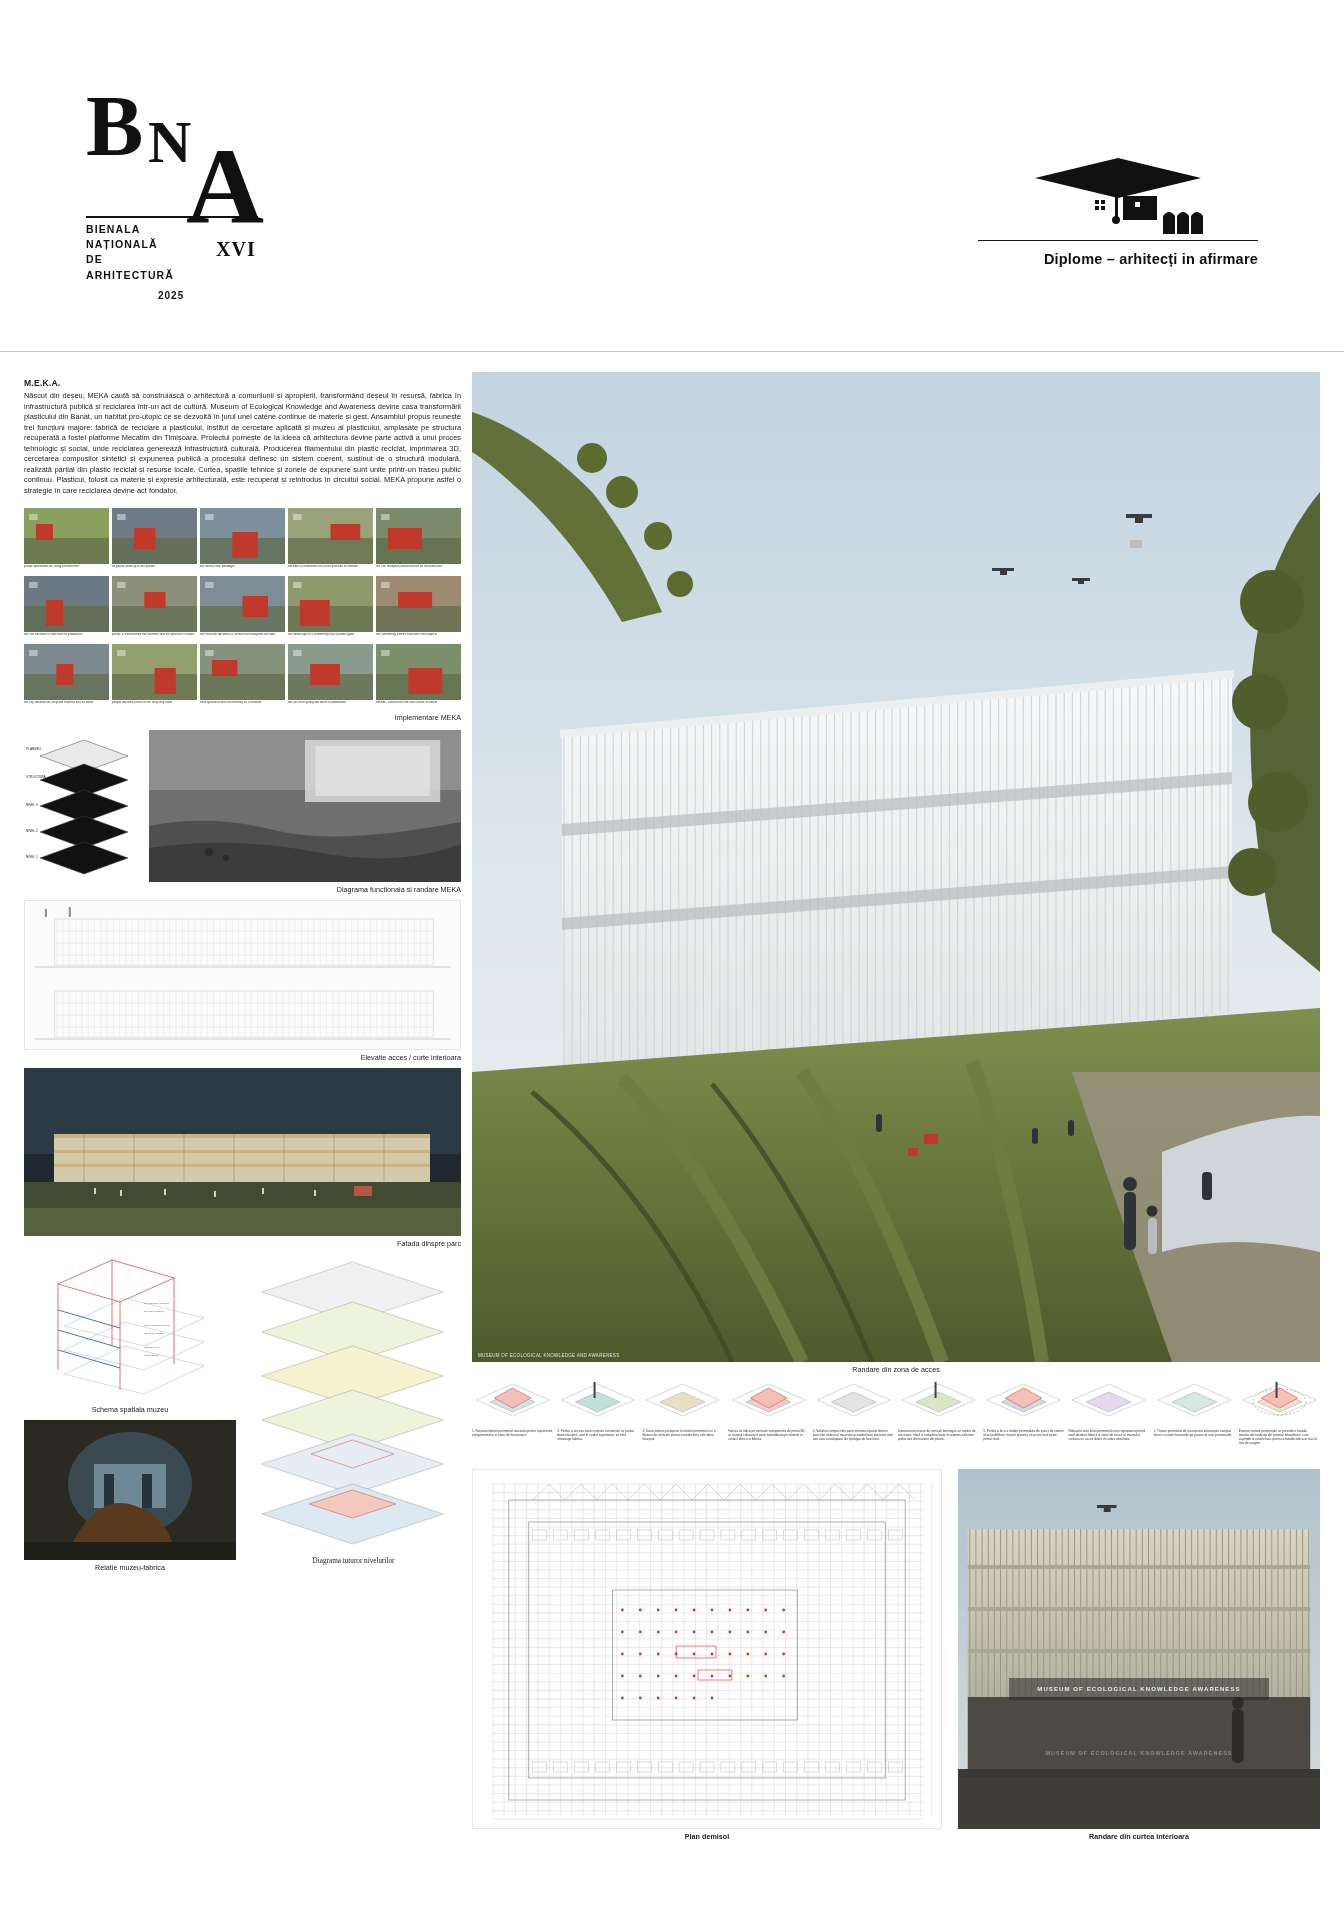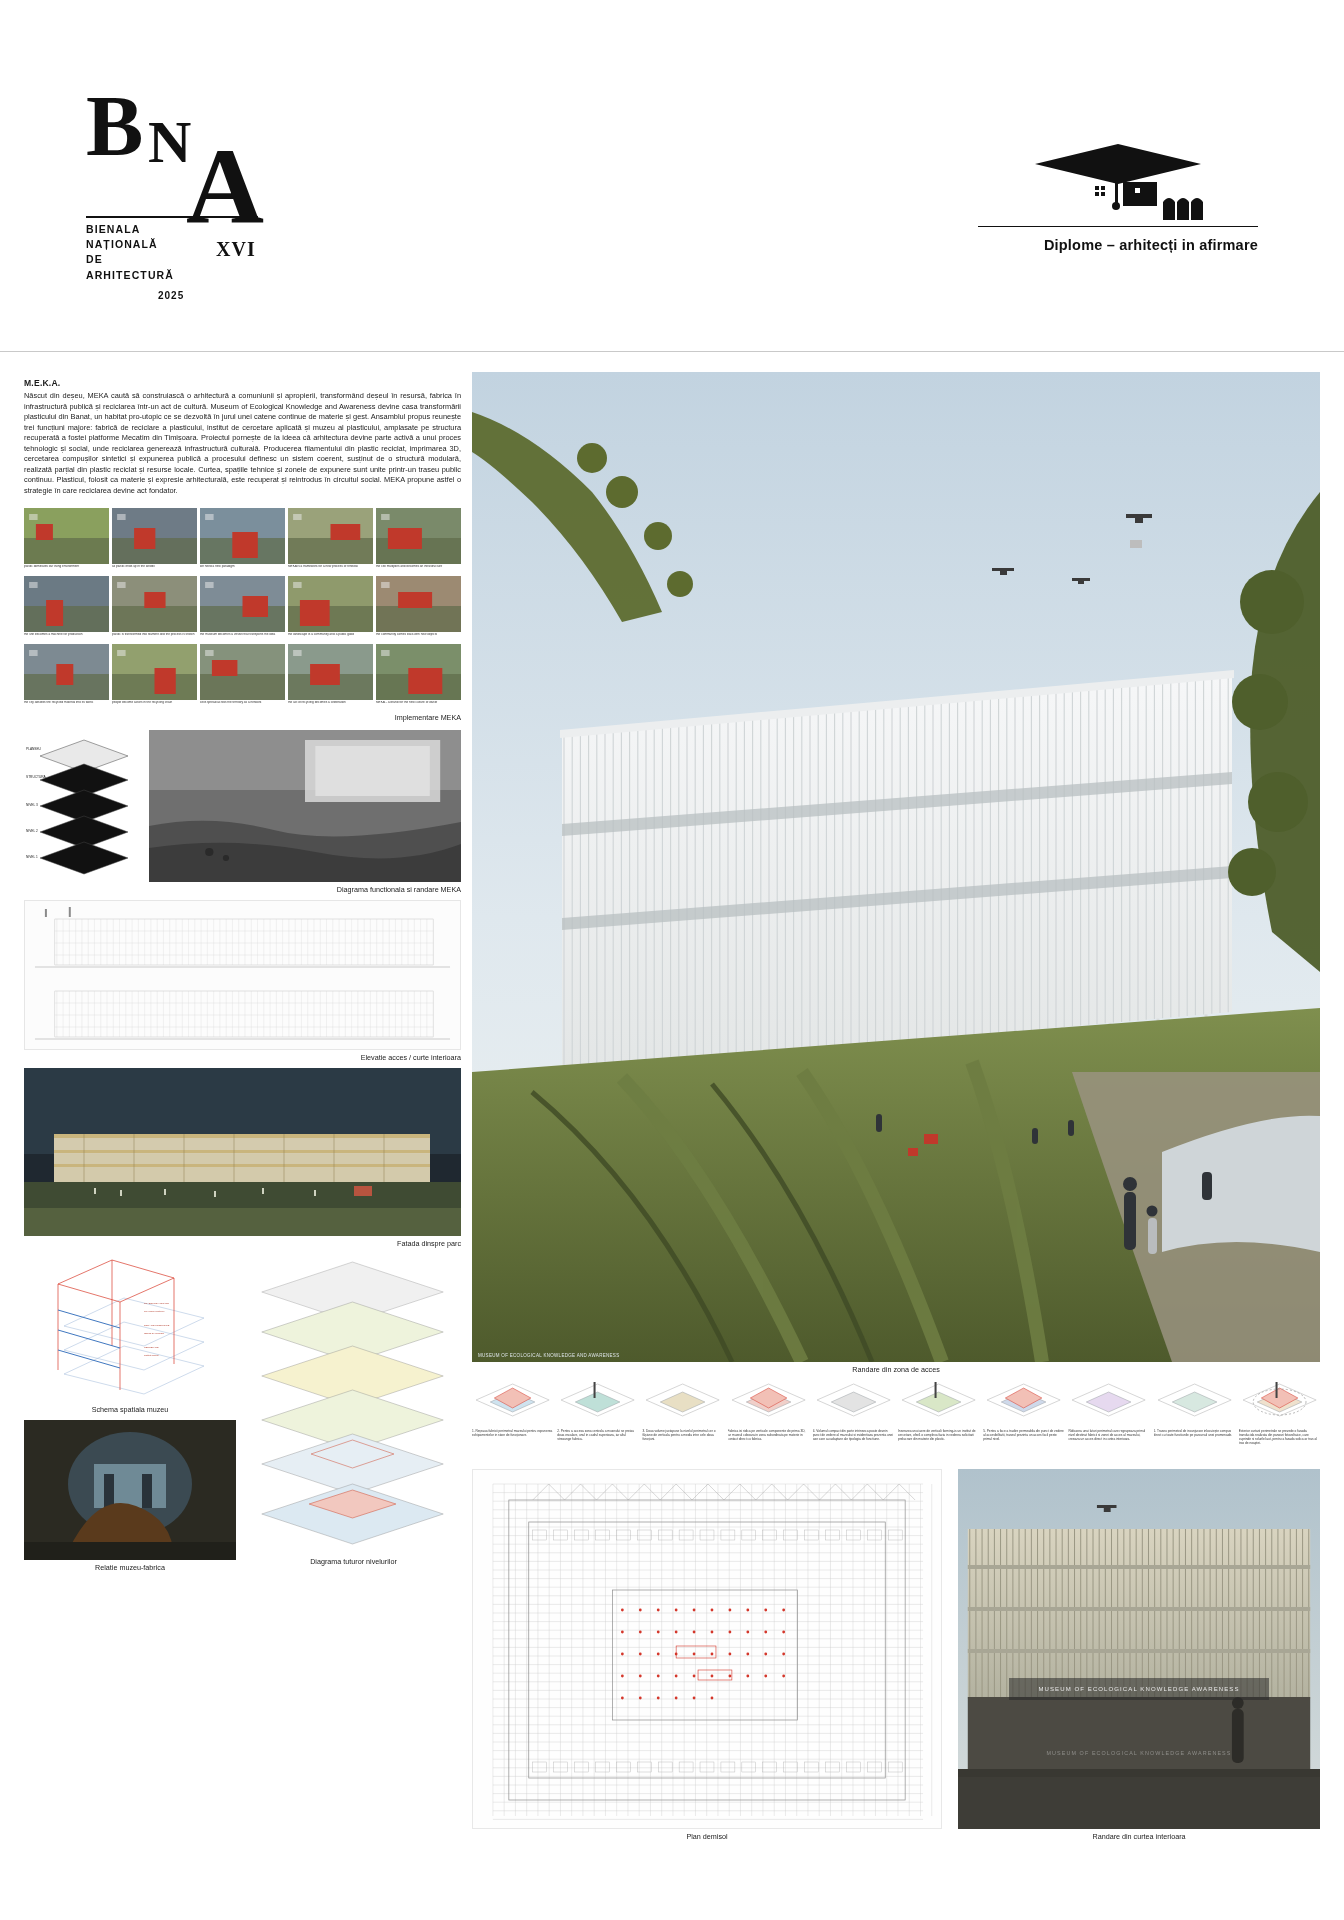--- a/index.html
+++ b/index.html
@@ -69,21 +69,21 @@
     position: absolute;
     left: 72px; top: 198px;
     font-size: 10px;
     font-weight: bold;
     letter-spacing: 1px;
     color: #111;
   }
 
   .right-logo {
     position: absolute;
-    right: 86px; top: 142px;
+    right: 86px; top: 156px;
     width: 280px;
     text-align: center;
   }
   .cap-icon { margin: 0 auto 2px; width: 190px; height: 80px; position: relative; }
   .right-rule { width: 280px; height: 1px; background: #111; margin: 4px 0 10px; }
   .right-label {
     font-size: 14.5px;
     font-weight: bold;
     letter-spacing: 0.2px;
     color: #111;
@@ -162,21 +162,21 @@
     margin-top: 6px;
     width: 100%; height: 168px;
     position: relative; overflow: hidden;
     background: #29323a;
   }
   .bottom-two {
     margin-top: 6px;
     display: flex; gap: 10px;
   }
   .schema-col { width: 212px; }
-  .levels-col { flex: 1; }
+  .levels-col { flex: 1; font-family: Liberation Serif, serif; }
   .schema-img { width: 100%; height: 148px; background: #fff; position: relative; overflow: hidden; }
   .levels-img { width: 100%; height: 300px; background: #fff; position: relative; overflow: hidden; }
   .relatie-img { width: 100%; height: 140px; background: #2e2b24; position: relative; overflow: hidden; }
 
   
   .right-col {
     position: absolute;
     left: 472px; top: 372px;
     width: 848px;
   }
@@ -199,21 +199,21 @@
   .icon-art {
     width: 100%; height: 46px;
     position: relative; overflow: hidden;
   }
   .icon-txt {
     font-size: 3.2px; line-height: 1.3; color: #333; margin-top: 3px;
     height: 34px; overflow: hidden;
   }
   .lower-row {
     margin-top: 6px;
-    display: flex; gap: 16px;
+    display: flex; gap: 16px; font-weight: bold;
   }
   .plan-box { width: 470px; }
   .plan-img {
     width: 100%; height: 360px;
     background: #fdfdfd; border: 1px solid #e8e8e8;
     position: relative; overflow: hidden;
   }
   .court-box { flex: 1; }
   .court-img {
     width: 100%; height: 360px;

